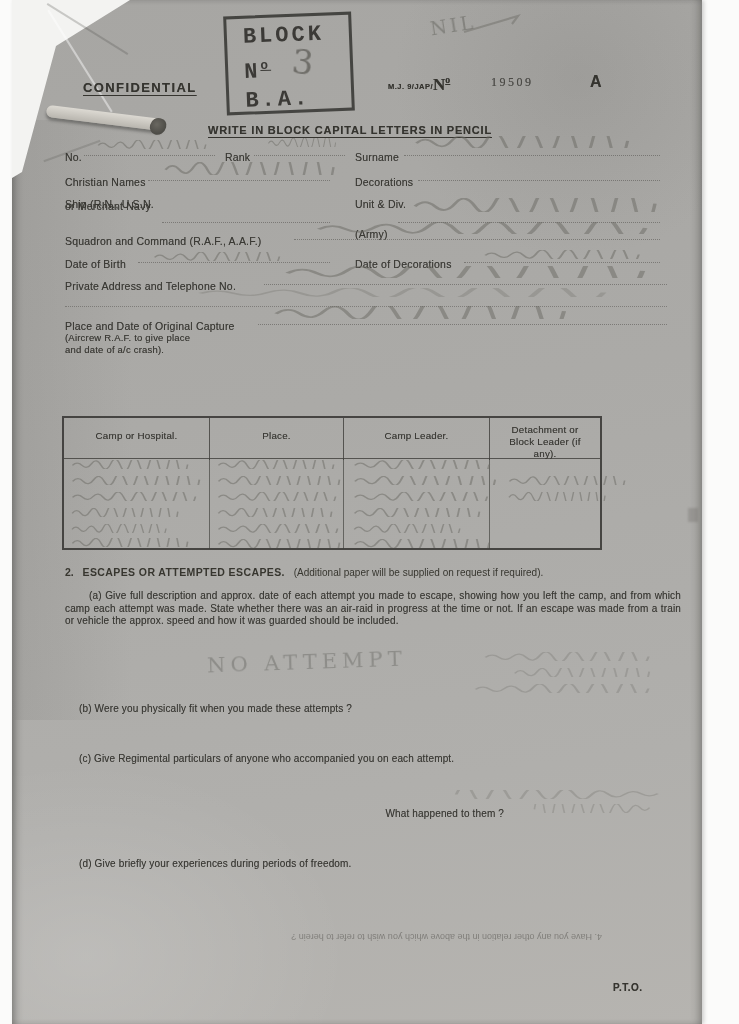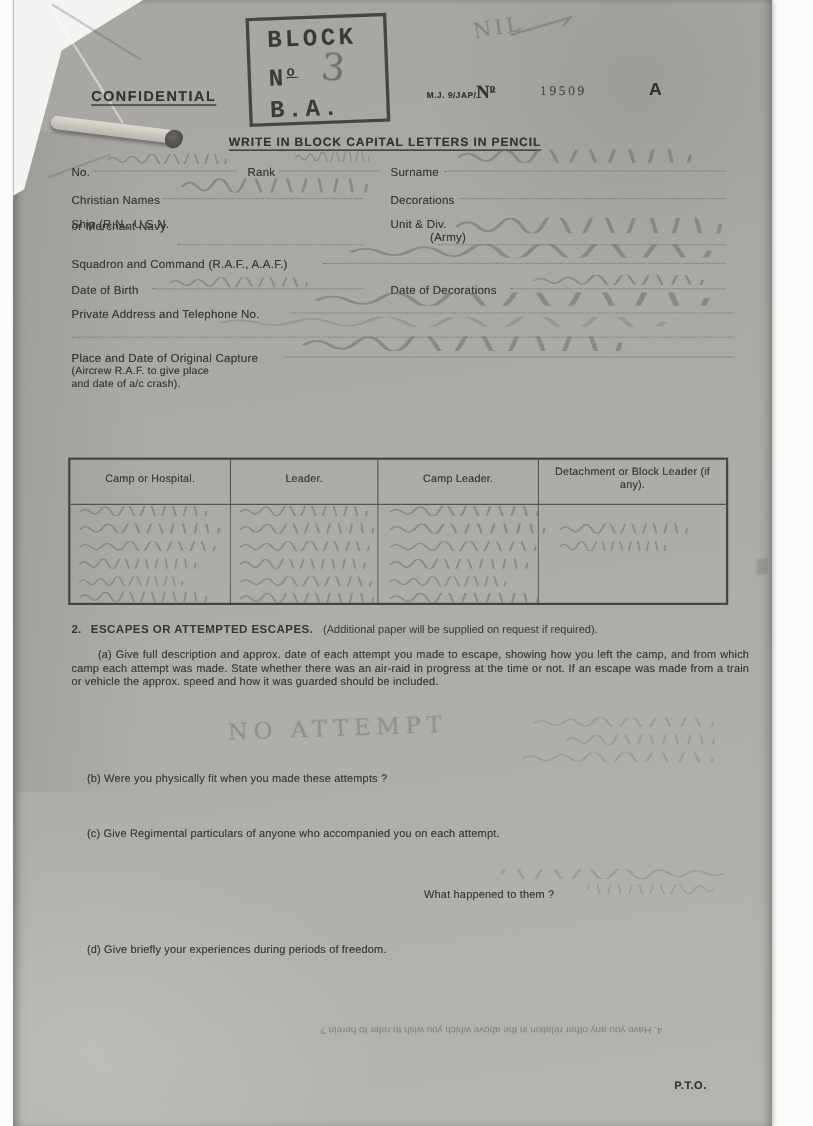--- a/index.html
+++ b/index.html
@@ -38,21 +38,21 @@
     font-size:22px;font-weight:bold;letter-spacing:3px;line-height:29px;
   }
   
   .pencil{color:#5f5e59;font-family:"DejaVu Serif", serif;}
   .scr{position:absolute;height:9px;opacity:.5;}
   .scr path{fill:none;stroke:#6b6a64;stroke-width:1.4;}
   .scr.light{opacity:.28;}
   .flip{transform:rotate(180deg);}
   
   #camps-table{
-    left:50px;top:416px;width:600px;height:134px;
+    left:50px;top:416px;width:540px;height:134px;
     border:2px solid rgba(52,51,48,.85);box-sizing:border-box;
   }
   .thead{display:grid;grid-template-columns:146px 134px 146px 1fr;height:40px;
     border-bottom:1.2px solid rgba(62,61,57,.8);}
   .thead div{
     border-right:1.2px solid rgba(62,61,57,.8);
     font-size:9.8px;color:#3a3934;font-weight:normal;text-align:center;
     padding-top:6px;line-height:12px;letter-spacing:.2px;
     text-shadow:0 0 .4px rgba(40,40,36,.5);
   }
@@ -109,21 +109,21 @@
 
   <div class="abs label" style="left:53px;top:176px;">Christian Names</div>
   <div class="abs dotline" style="left:136px;top:168px;width:182px;"></div>
   <div class="abs label" style="left:343px;top:176px;">Decorations</div>
   <div class="abs dotline" style="left:406px;top:168px;width:242px;"></div>
 
   <div class="abs label" style="left:53px;top:198px;">Ship (R.N., U.S.N.</div>
   <div class="abs label" style="left:53px;top:200px;">or Merchant Navy</div>
   <div class="abs dotline" style="left:150px;top:210px;width:168px;"></div>
   <div class="abs label" style="left:343px;top:198px;">Unit &amp; Div.</div>
-  <div class="abs label" style="left:343px;top:210px;margin-left:36px;">(Army)</div>
+  <div class="abs label" style="left:343px;top:228px;">(Army)</div>
   <div class="abs dotline" style="left:386px;top:210px;width:262px;"></div>
 
   <div class="abs label" style="left:53px;top:235px;">Squadron and Command (R.A.F., A.A.F.)</div>
   <div class="abs dotline" style="left:282px;top:227px;width:366px;"></div>
 
   <div class="abs label" style="left:53px;top:258px;">Date of Birth</div>
   <div class="abs dotline" style="left:126px;top:250px;width:192px;"></div>
   <div class="abs label" style="left:343px;top:258px;">Date of Decorations</div>
   <div class="abs dotline" style="left:452px;top:250px;width:196px;"></div>
 
@@ -167,21 +167,21 @@
       <path d="M2 6 Q6 1 10 6 T18 5 T26 6 T34 4 T42 6 T50 5 T58 6 T66 4 T74 6 T82 5 T90 6 T98 5"></path>
     </svg>
   <svg class="scr" style="left:258px;top:306px;width:300px;height:13px;" viewBox="0 0 100 10" preserveAspectRatio="none">
       <path d="M2 6 Q6 0 10 6 T18 4 T26 6 T34 3 T42 6 T50 4 T58 6 T66 3 T74 6 T82 4 T90 6 T98 4"></path>
     </svg>
 
 
   <div id="camps-table" class="abs">
     <div class="thead">
       <div style="padding-top:12px;">Camp or Hospital.</div>
-      <div style="padding-top:12px;">Leader.</div>
+      <div style="padding-top:12px;">Place.</div>
       <div style="padding-top:12px;">Camp Leader.</div>
       <div>Detachment or Block Leader (if any).</div>
     </div>
     <div class="tbody">
       <div class="col"></div>
       <div class="col"></div>
       <div class="col"></div>
       <div class="col"></div>
     </div>
   </div>

